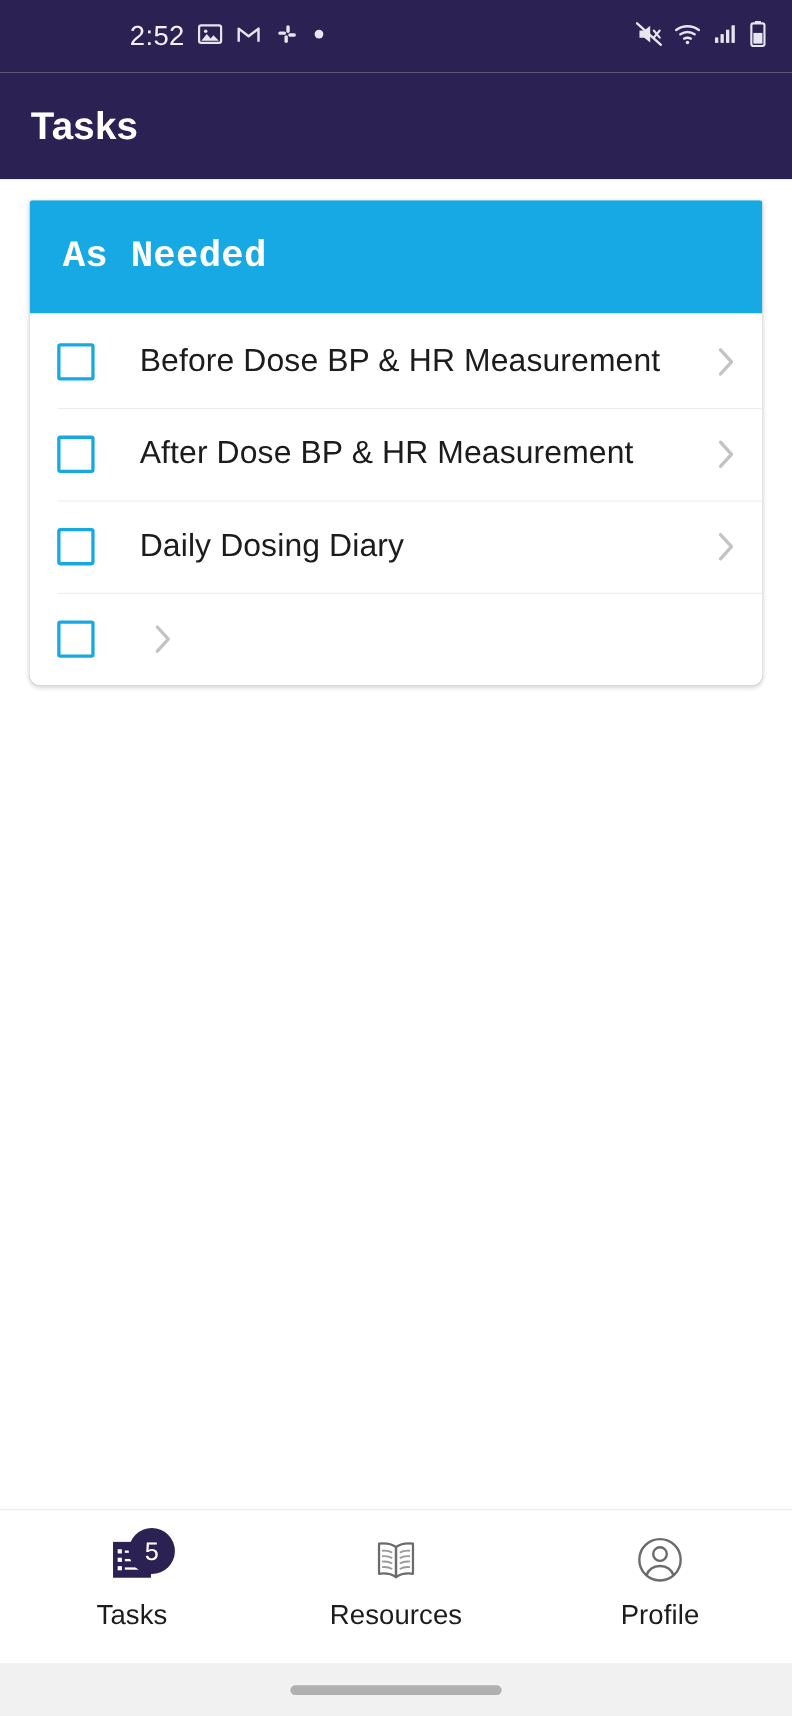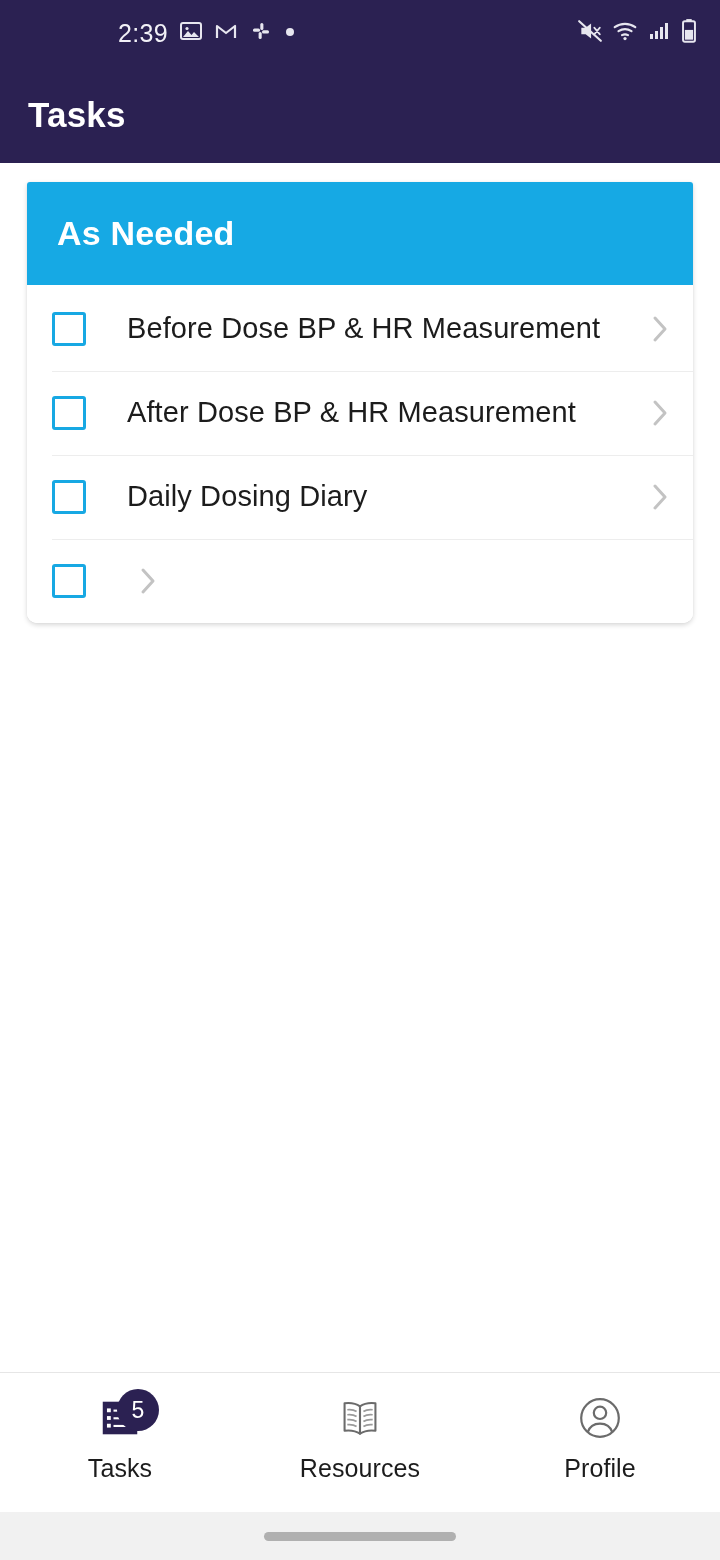--- a/index.html
+++ b/index.html
@@ -83,20 +83,21 @@
     height: 103px;
     display: flex;
     align-items: center;
     padding: 0 30px;
   }
   .section-banner-title {
     color: #ffffff;
     font-size: 34px;
     font-weight: bold;
     letter-spacing: 0.2px;
+    font-family: Liberation Mono, monospace;
   }
 
   .task-list {
     background: #ffffff;
     padding-top: 2px;
   }
 
   .task-row {
     display: flex;
     align-items: center;
@@ -207,21 +208,21 @@
     background: #b0b0b0;
   }
 </style>
 </head>
 <body>
 
 <div class="phone">
 
   <div class="status-bar">
     <div class="status-left">
-      <span class="status-time">2:39</span>
+      <span class="status-time">2:52</span>
       <span class="sicon">
         <svg width="24" height="24" viewBox="0 0 24 24">
             <rect x="2" y="4" width="20" height="16" rx="2" fill="none" stroke="#e7e6ef" stroke-width="2"></rect>
             <circle cx="8" cy="9.5" r="1.6" fill="#e7e6ef"></circle>
             <path d="M4 18l5-6 3.5 4 2.5-3 5 5z" fill="#e7e6ef"></path>
           </svg>
       </span>
       <span class="sicon">
         <svg width="24" height="24" viewBox="0 0 24 24">
             <path d="M3 19V7l9 7 9-7v12" fill="none" stroke="#e7e6ef" stroke-width="2.2" stroke-linejoin="round"></path>

